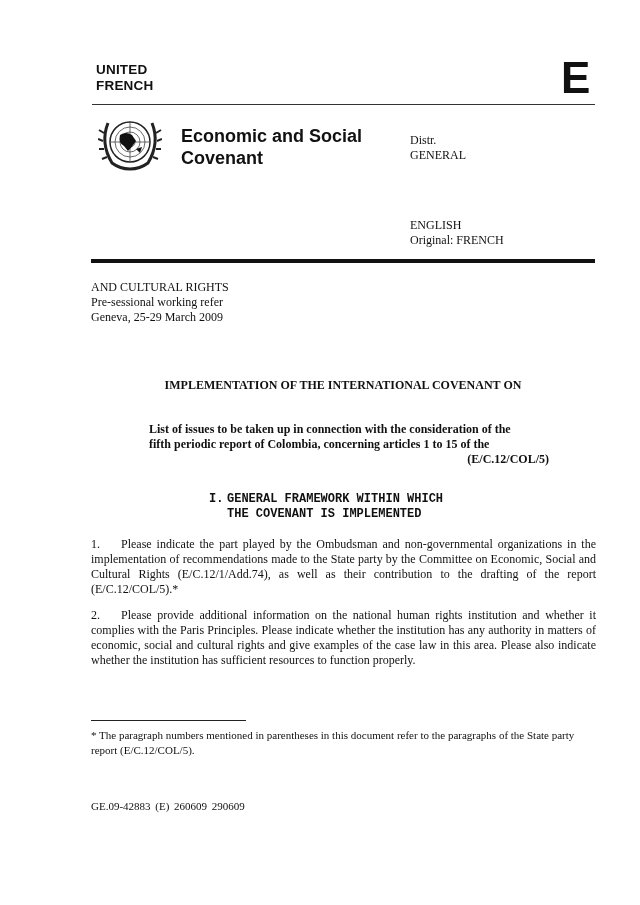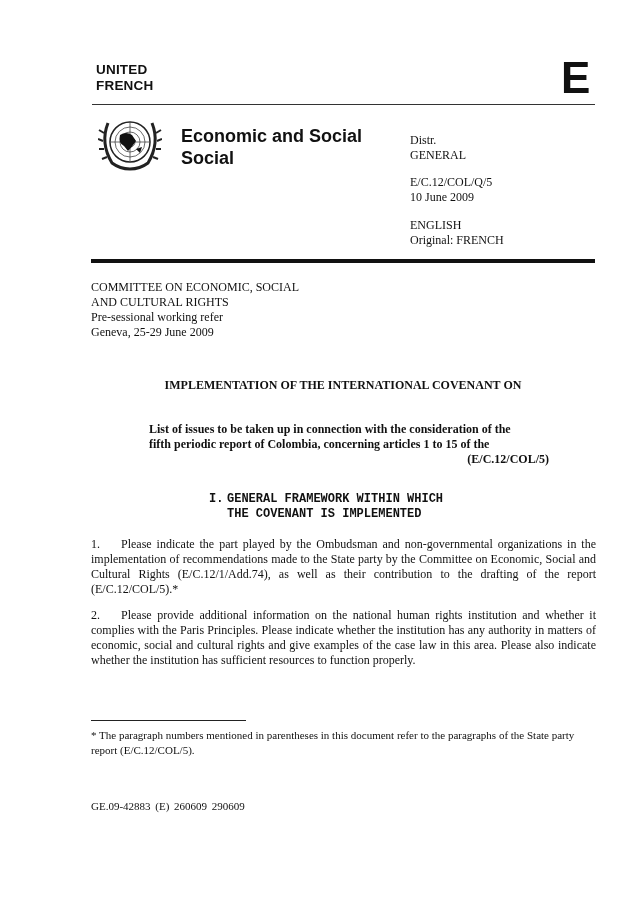--- a/index.html
+++ b/index.html
@@ -58,43 +58,38 @@
     <circle cx="32" cy="29" r="10" fill="none" stroke="#444" stroke-width="0.8"></circle>
     <circle cx="32" cy="29" r="5" fill="none" stroke="#444" stroke-width="0.8"></circle>
     <line x1="32" y1="9" x2="32" y2="49" stroke="#444" stroke-width="0.8"></line>
     <line x1="12" y1="29" x2="52" y2="29" stroke="#444" stroke-width="0.8"></line>
     <path d="M22 22 Q28 18 34 22 L38 28 Q34 34 30 38 L26 33 Q20 30 22 22 Z" fill="#111"></path>
     <path d="M38 36 L44 34 L42 40 Z" fill="#111"></path>
   </svg>
 
   <div class="council">
     <div>Economic and Social</div>
-    <div>Social</div>
+    <div>Covenant</div>
   </div>
 
   <div class="meta" style="top:133px;">
     <div>Distr.</div>
     <div>GENERAL</div>
-  </div>
-  <div class="meta" style="top:175px;">
-    <div>E/C.12/COL/Q/5</div>
-    <div>10 June 2009</div>
   </div>
   <div class="meta" style="top:218px;">
     <div>ENGLISH</div>
     <div>Original:  FRENCH</div>
   </div>
 
   <div class="rule-thick" style="top:259px;"></div>
 
   <div class="committee">
-    <div>COMMITTEE ON ECONOMIC, SOCIAL</div>
     <div>AND CULTURAL RIGHTS</div>
     <div>Pre-sessional working refer</div>
-    <div>Geneva, 25-29 June 2009</div>
+    <div>Geneva, 25-29 March 2009</div>
   </div>
 
   <div class="center-bold" style="top:378px;">
     <div>IMPLEMENTATION OF THE INTERNATIONAL COVENANT ON</div>
   </div>
 
   <div class="subtitle">
     <div>List of issues to be taken up in connection with the consideration of the</div>
     <div>fifth periodic report of Colombia, concerning articles 1 to 15 of the</div>
     <div class="c">(E/C.12/COL/5)</div>

